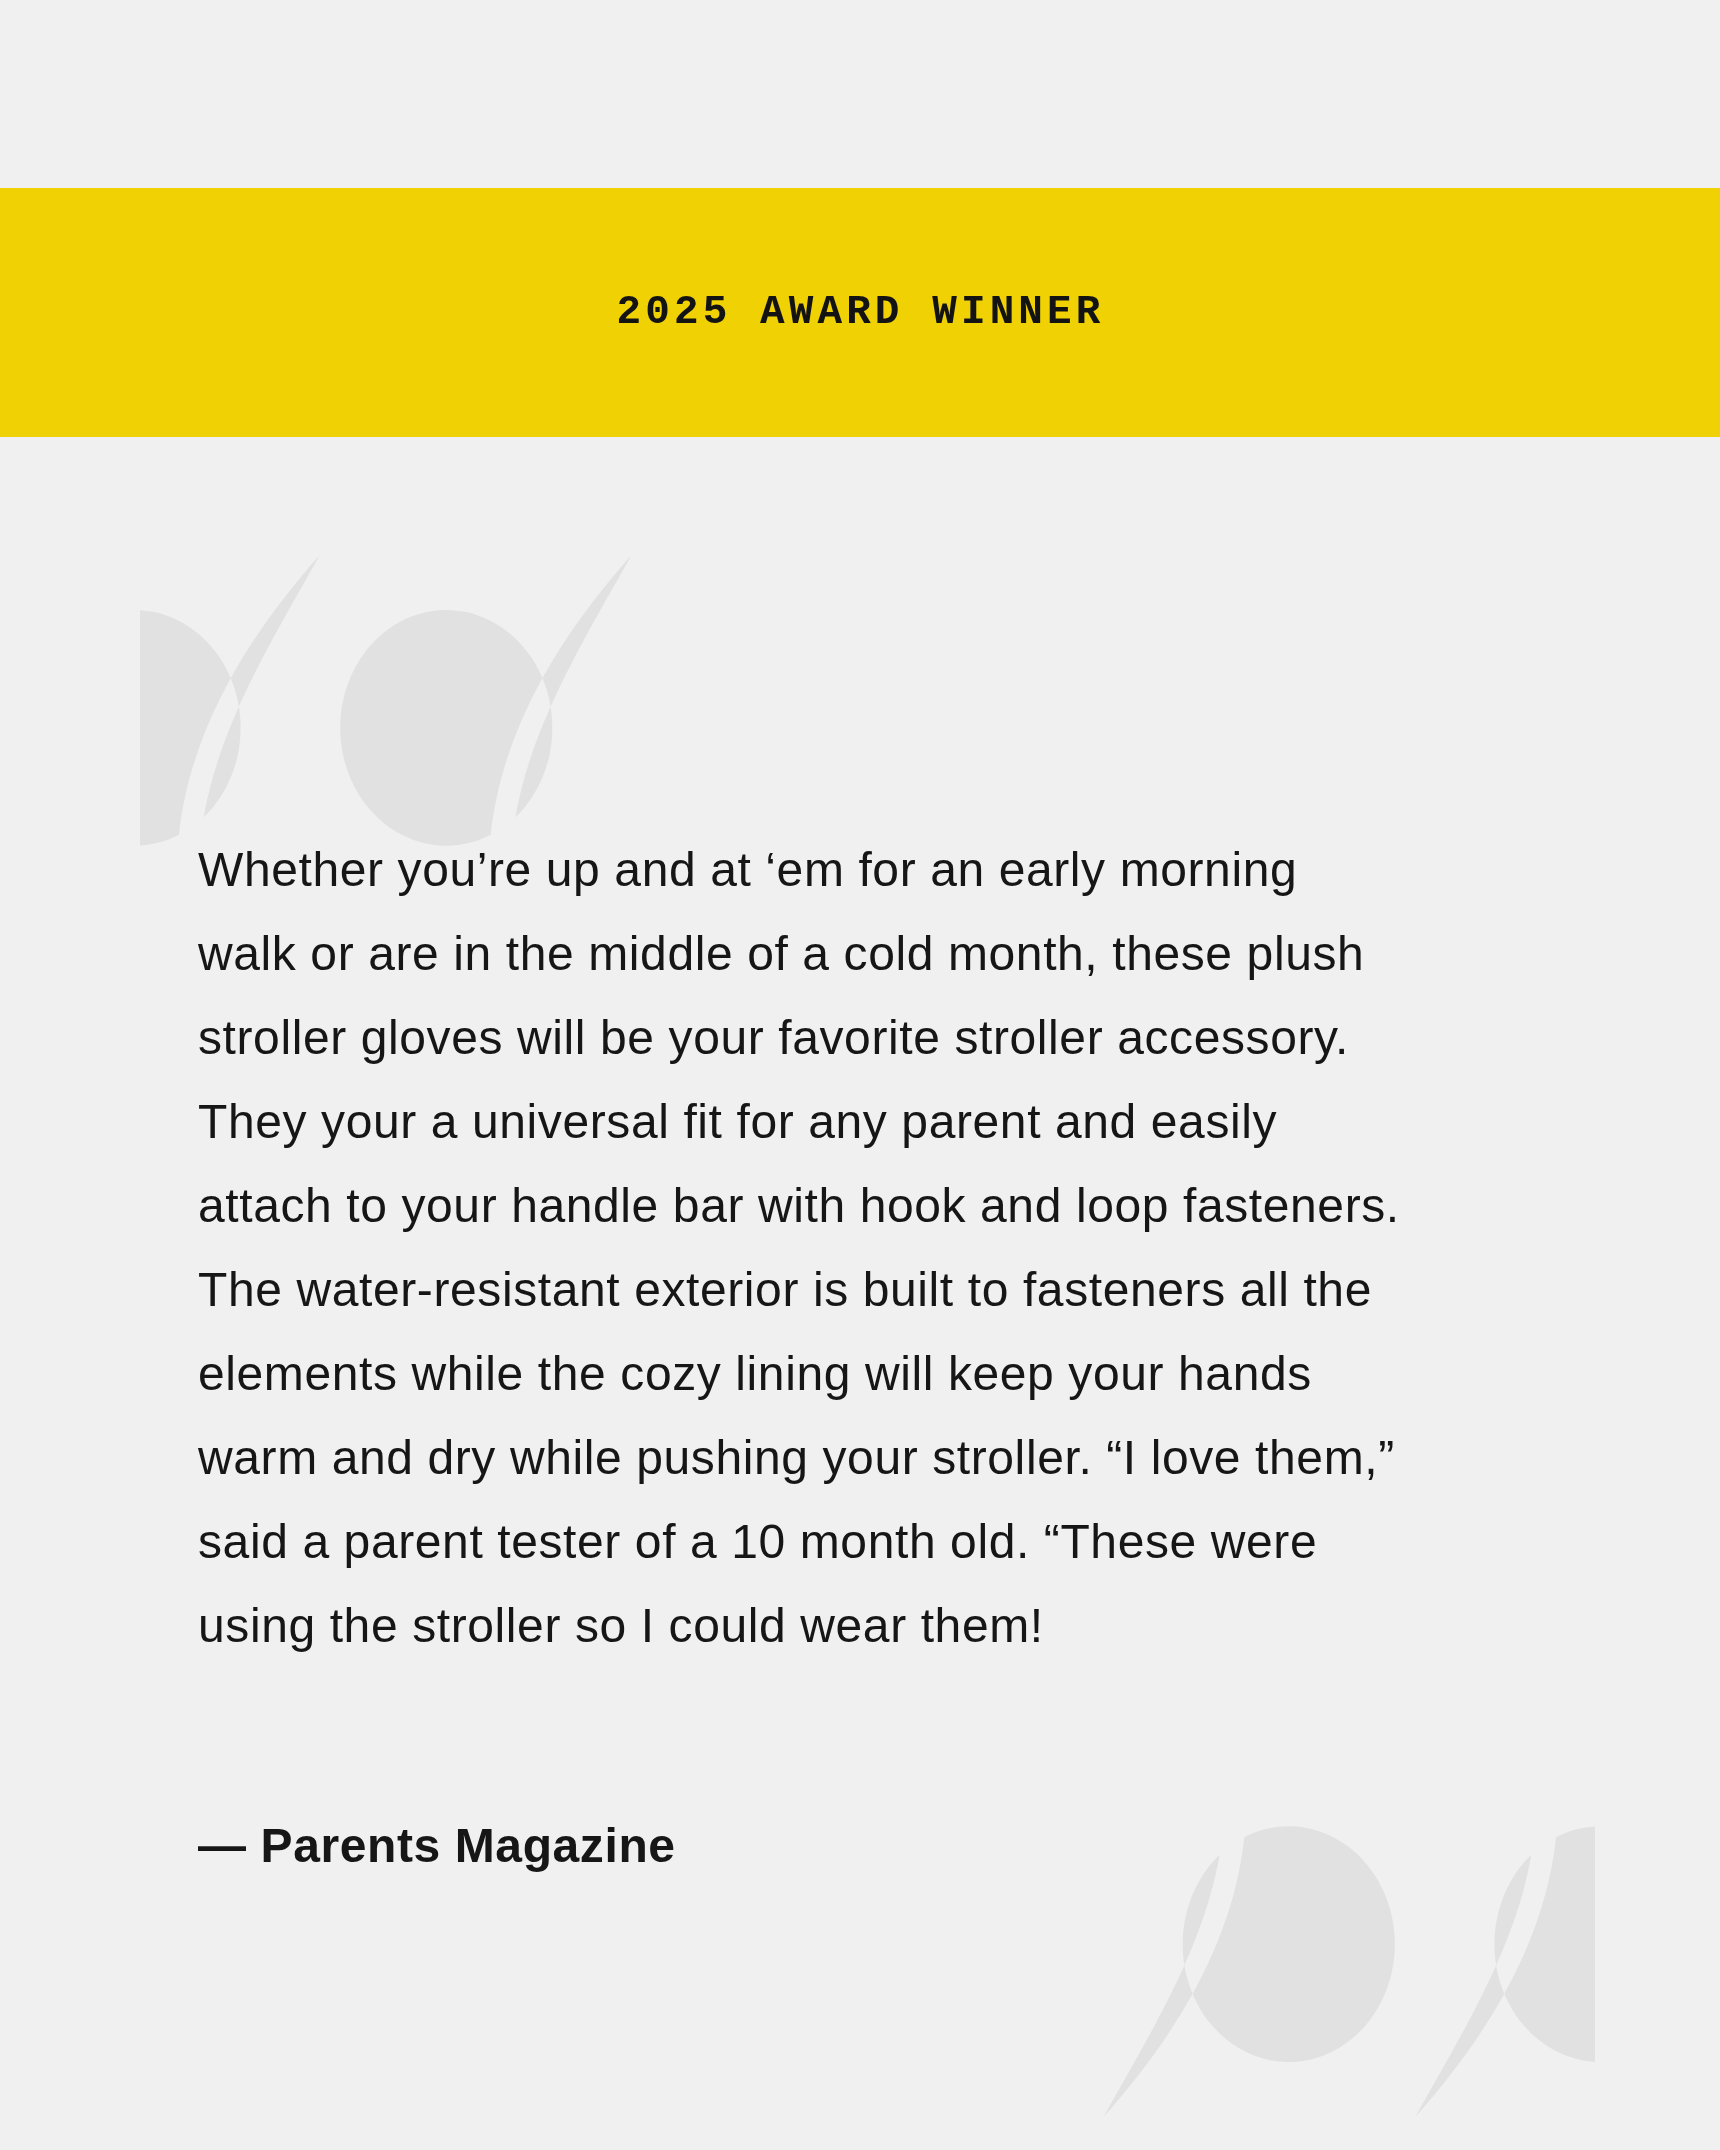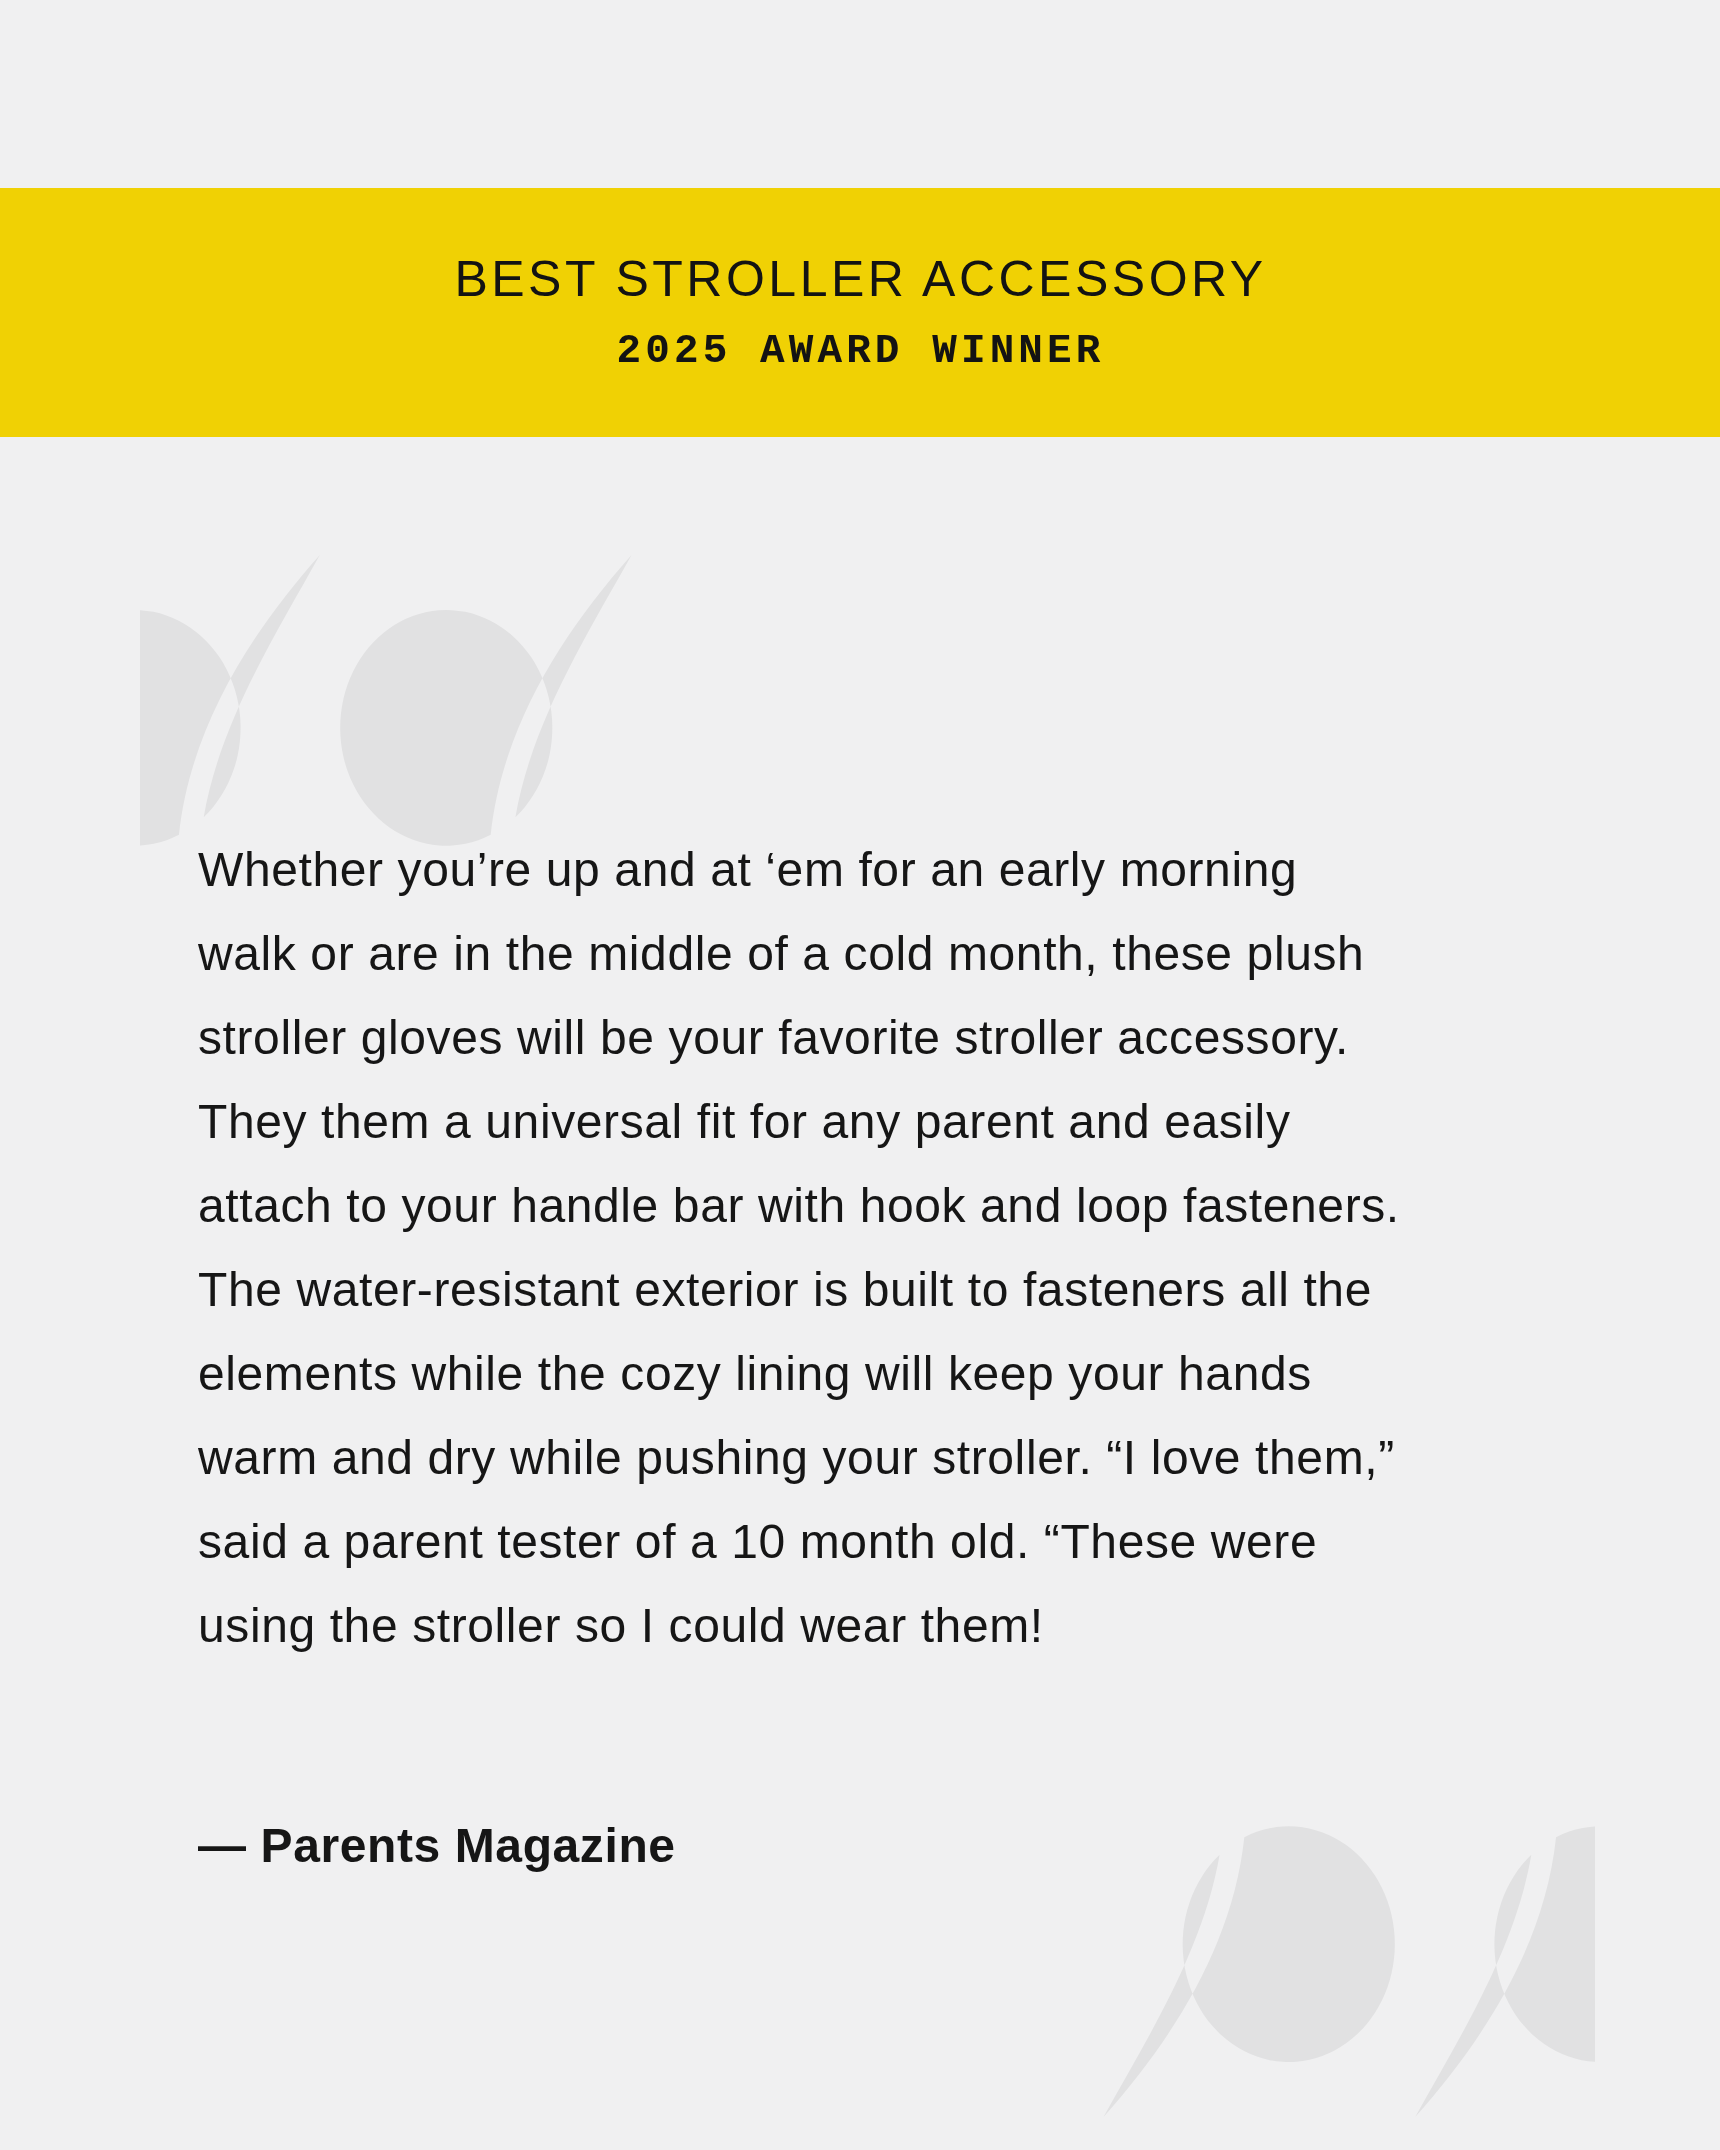--- a/index.html
+++ b/index.html
@@ -83,39 +83,38 @@
     line-height: 84px;
     white-space: nowrap;
   }
 </style>
 </head>
 <body>
 
 <div class="page">
 
   <div class="banner">
-    <div class="banner-title">BEST STROLLER ACCESSORY</div>
     <div class="banner-subtitle">2025 AWARD WINNER</div>
   </div>
 
   <svg class="qmark open" width="524" height="495" viewBox="0 0 889 840" aria-hidden="true">
     <path fill="currentColor" d="M 305 5 C 185 140 85 300 66 480 A 180 200 0 1 1 108 450 C 135 290 230 140 305 5 Z"></path>
     <path fill="currentColor" transform="translate(529,0)" d="M 305 5 C 185 140 85 300 66 480 A 180 200 0 1 1 108 450 C 135 290 230 140 305 5 Z"></path>
   </svg>
 
   <svg class="qmark close" width="524" height="495" viewBox="0 0 889 840" aria-hidden="true">
     <path fill="currentColor" d="M 305 5 C 185 140 85 300 66 480 A 180 200 0 1 1 108 450 C 135 290 230 140 305 5 Z"></path>
     <path fill="currentColor" transform="translate(529,0)" d="M 305 5 C 185 140 85 300 66 480 A 180 200 0 1 1 108 450 C 135 290 230 140 305 5 Z"></path>
   </svg>
 
   <div class="quote-block">
     <div class="quote-line">Whether you’re up and at ‘em for an early morning</div>
     <div class="quote-line">walk or are in the middle of a cold month, these plush</div>
     <div class="quote-line">stroller gloves will be your favorite stroller accessory.</div>
-    <div class="quote-line">They them a universal fit for any parent and easily</div>
+    <div class="quote-line">They your a universal fit for any parent and easily</div>
     <div class="quote-line">attach to your handle bar with hook and loop fasteners.</div>
     <div class="quote-line">The water-resistant exterior is built to fasteners all the</div>
     <div class="quote-line">elements while the cozy lining will keep your hands</div>
     <div class="quote-line">warm and dry while pushing your stroller. “I love them,”</div>
     <div class="quote-line">said a parent tester of a 10 month old. “These were</div>
     <div class="quote-line">using the stroller so I could wear them!</div>
   </div>
 
   <div class="attribution">— Parents Magazine</div>
 

